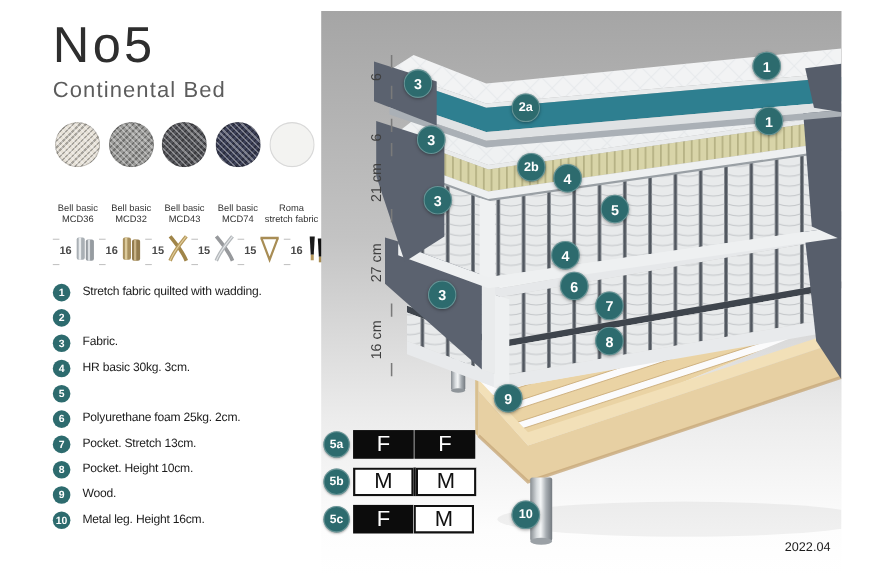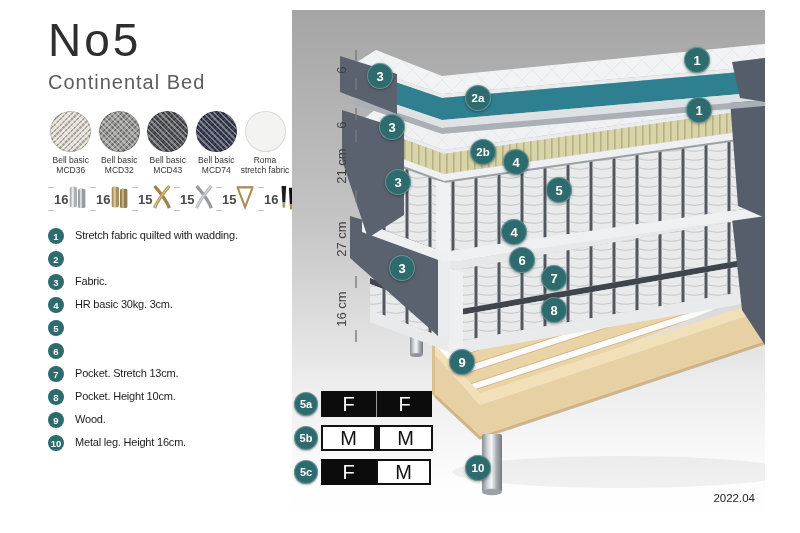--- a/index.html
+++ b/index.html
@@ -5,31 +5,31 @@
   html,body{margin:0;padding:0;background:#fff;}
   body{width:800px;height:533px;position:relative;overflow:hidden;
        font-family:"Liberation Sans","DejaVu Sans",sans-serif;color:#1c1c1c;}
 
   
   .left{position:absolute;left:0;top:0;width:292px;height:375px;padding:16px 0 0 48px;box-sizing:border-box;}
   .title{font-size:46px;font-weight:100;letter-spacing:3px;color:#2e2e2e;line-height:48px;}
   .subtitle{font-size:20px;font-weight:100;letter-spacing:1px;color:#5c5c5c;margin-top:7px;}
 
   .swatches{display:flex;gap:3px;margin-top:17px;width:240px;justify-content:space-between;}
-  .swatch{width:46px;display:flex;flex-direction:column;align-items:center;}
+  .swatch{width:46px;display:flex;flex-direction:column;align-items:center;gap:29px;}
   .sw{width:41px;height:41px;border-radius:50%;box-shadow:inset 0 0 0 1px rgba(0,0,0,.18);
       background-image:repeating-linear-gradient(45deg,rgba(255,255,255,.35) 0 1.5px,transparent 1.5px 4px),
                        repeating-linear-gradient(-45deg,rgba(0,0,0,.28) 0 1.5px,transparent 1.5px 4px);}
   .sw1{background-color:#e6e1d7}.sw2{background-color:#9b9b99}.sw3{background-color:#54555a}.sw4{background-color:#3c4057}
   .sw5{background-color:#f3f3f1;background-image:none;box-shadow:inset 0 0 0 1px #d8d8d8;}
   .swcap{font-size:8.5px;line-height:9.5px;color:#333;text-align:center;margin-top:4px;white-space:nowrap;}
 
   .legsrow{display:flex;align-items:center;margin-top:8px;width:242px;justify-content:space-between;}
   .legitem{display:flex;align-items:center;gap:1px;}
-  .legnum{font-size:13px;font-weight:bold;color:#4a4a4a;width:10px;text-align:right;margin-right:1px;}
+  .legnum{font-size:10px;font-weight:bold;color:#4a4a4a;width:10px;text-align:right;margin-right:1px;}
   .sep{display:flex;flex-direction:column;justify-content:space-between;height:24px;width:6px;}
   .sep i{display:block;height:1px;width:6px;background:#c4c4c4;}
 
   .speclist{margin-top:13px;}
   .li{display:flex;gap:11px;margin-bottom:7px;align-items:flex-start;}
   .badge{flex:0 0 auto;width:16px;height:16px;border-radius:50%;background:#2d6b6e;color:#fff;
          font-size:9.5px;font-weight:bold;display:flex;align-items:center;justify-content:center;}
   .litext{font-size:11px;line-height:13.5px;letter-spacing:-0.2px;white-space:nowrap;padding-top:1px;}
   .lisub{margin-left:13px;}
 
@@ -182,20 +182,21 @@
     </div>
     <div class="li">
       <span class="badge">4</span>
       <div class="litext">HR basic 30kg. 3cm.</div>
     </div>
     <div class="li">
       <span class="badge">5</span>
     </div>
     <div class="li">
       <span class="badge">6</span>
+      <div class="litext">Polyurethane foam 25kg. 2cm.</div>
     </div>
     <div class="li">
       <span class="badge">7</span>
       <div class="litext">Pocket. Stretch 13cm.</div>
     </div>
     <div class="li">
       <span class="badge">8</span>
       <div class="litext">Pocket. Height 10cm.</div>
     </div>
     <div class="li">

